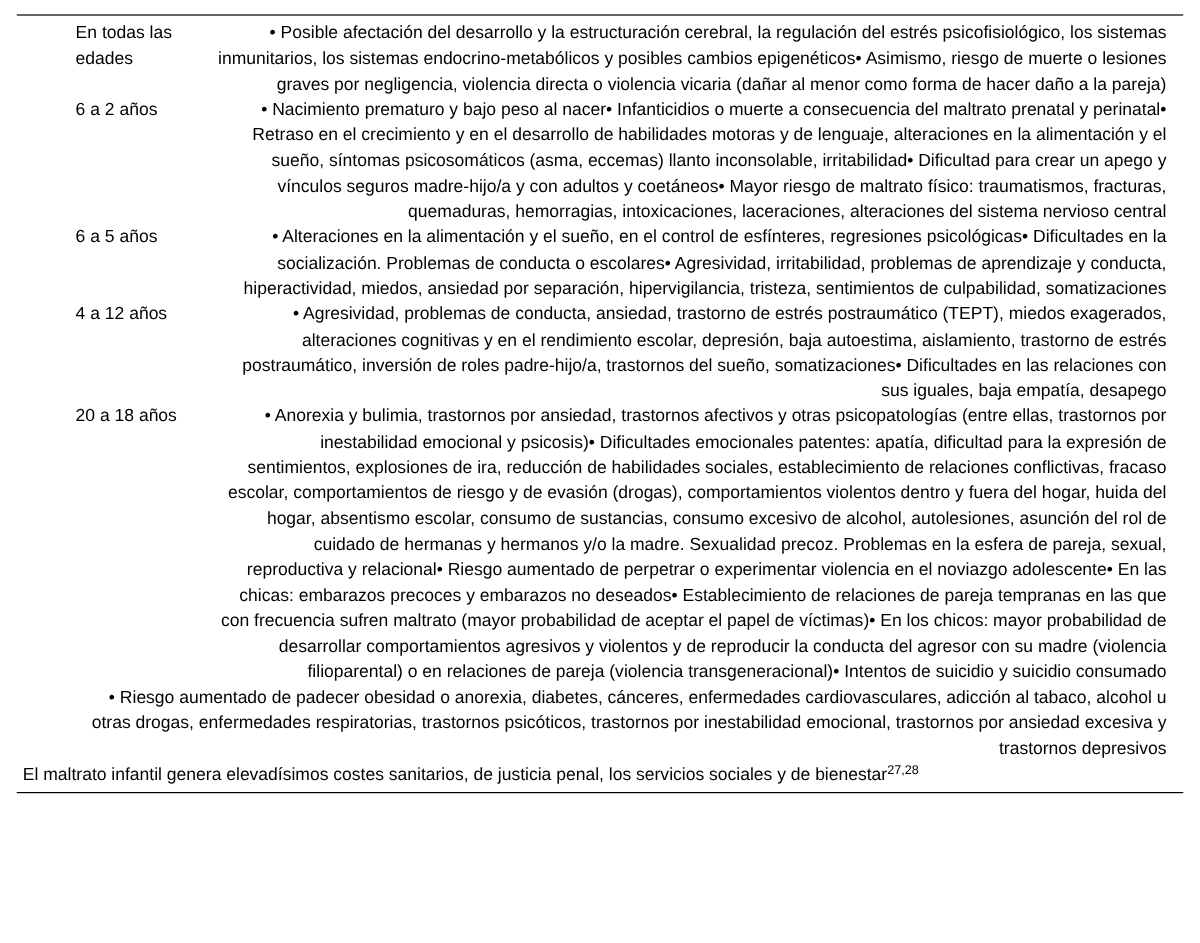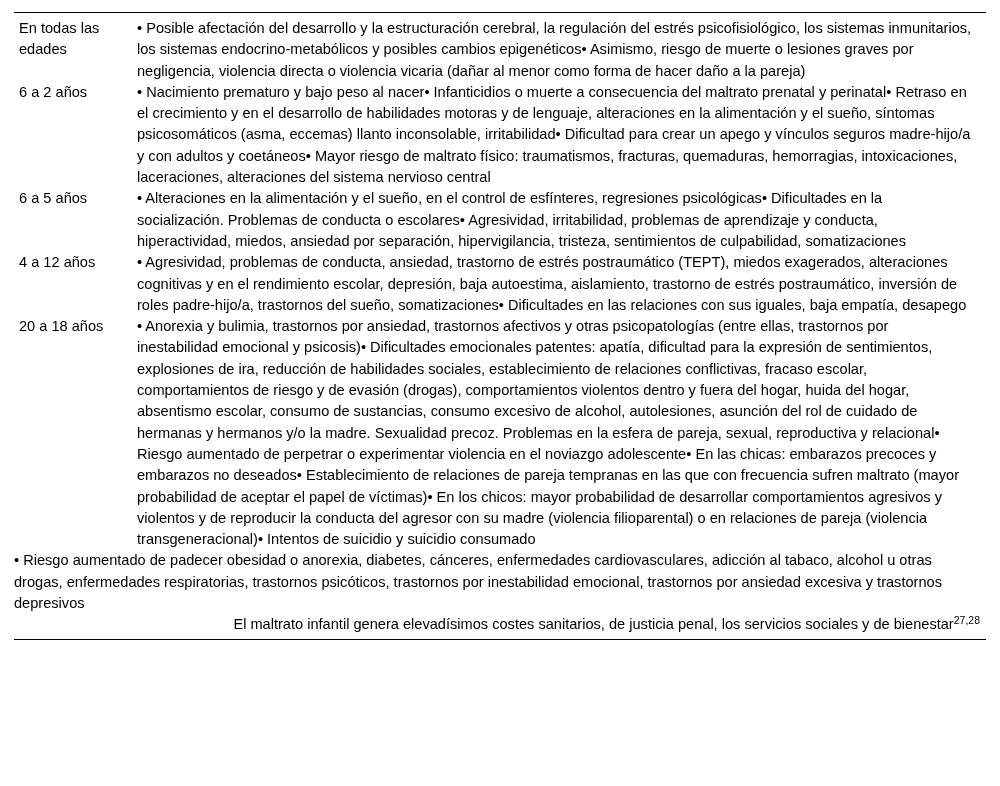--- a/index.html
+++ b/index.html
@@ -18,35 +18,36 @@
     margin: 12px 14px 0 14px;
     border-top: 1.5px solid #000000;
     border-bottom: 1.5px solid #000000;
     padding: 5px 0 3px 0;
     font-size: 14.6px;
     line-height: 21.3px;
   }
   .row {
     display: flex;
     align-items: flex-start;
+    margin-left: 44px;
   }
   .age {
     width: 100px;
     flex: 0 0 100px;
     padding-left: 5px;
     margin-right: 18px;
   }
   .effects {
     flex: 1 1 auto;
     padding-right: 14px;
+    text-align: right;
   }
   .footnote {
     padding-left: 5px;
     padding-right: 6px;
-    text-align: right;
   }
   .footnote sup {
     font-size: 10.5px;
     line-height: 0;
     vertical-align: baseline;
     position: relative;
     top: -5px;
   }
 </style>
 </head>

